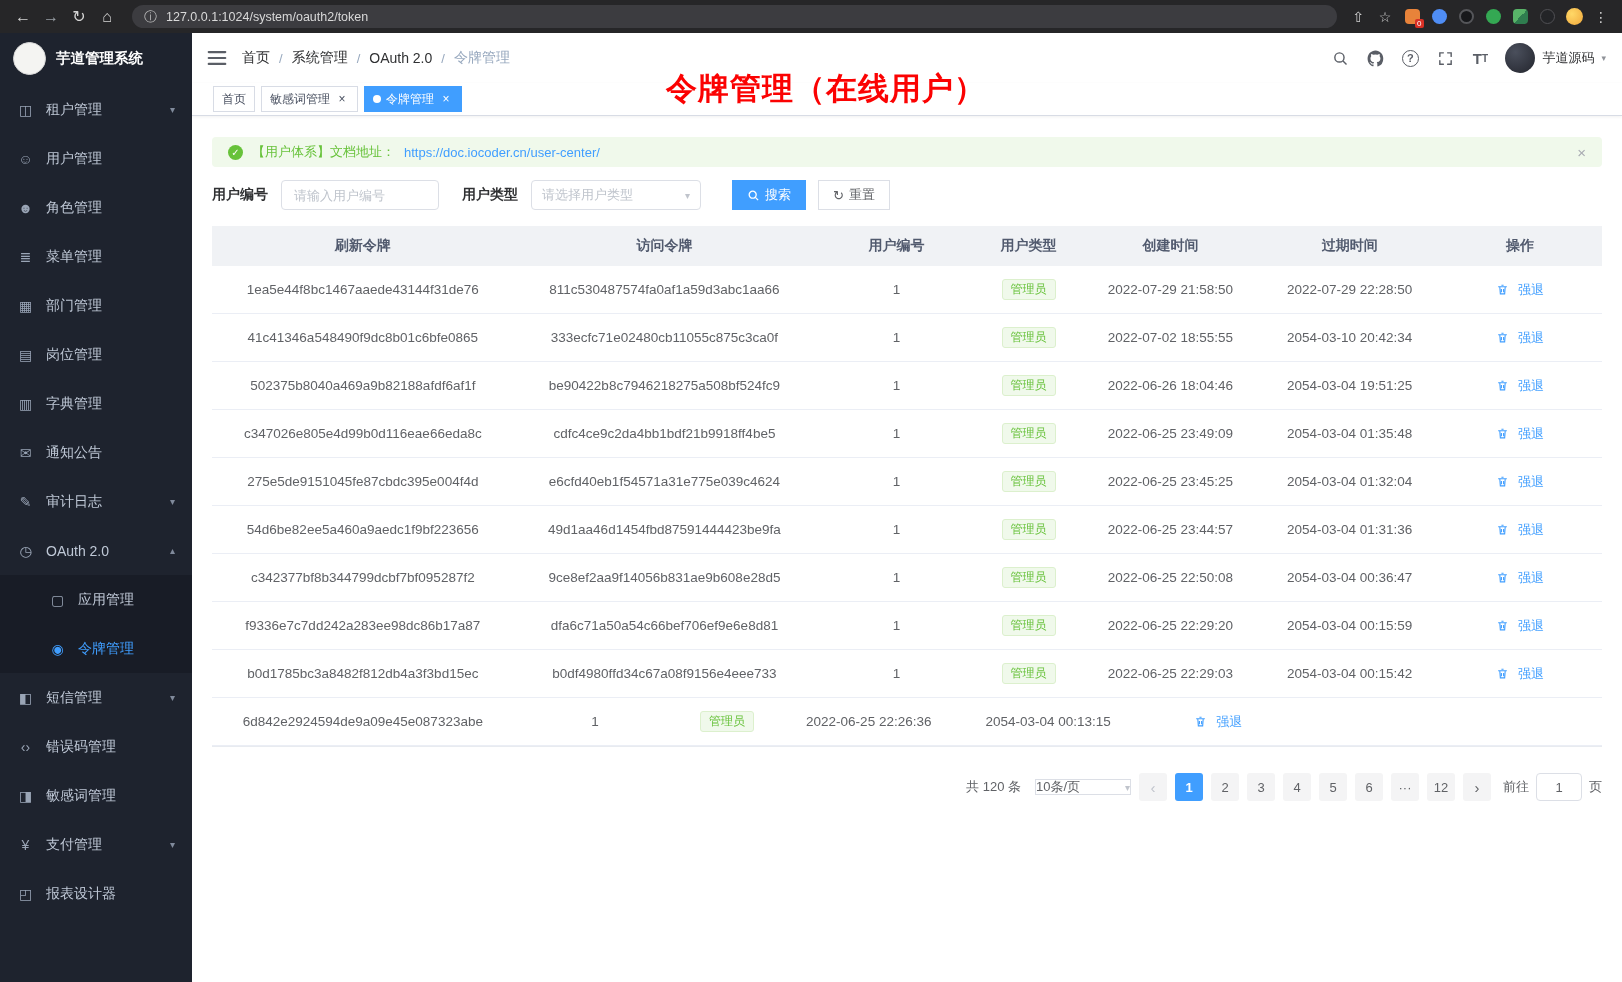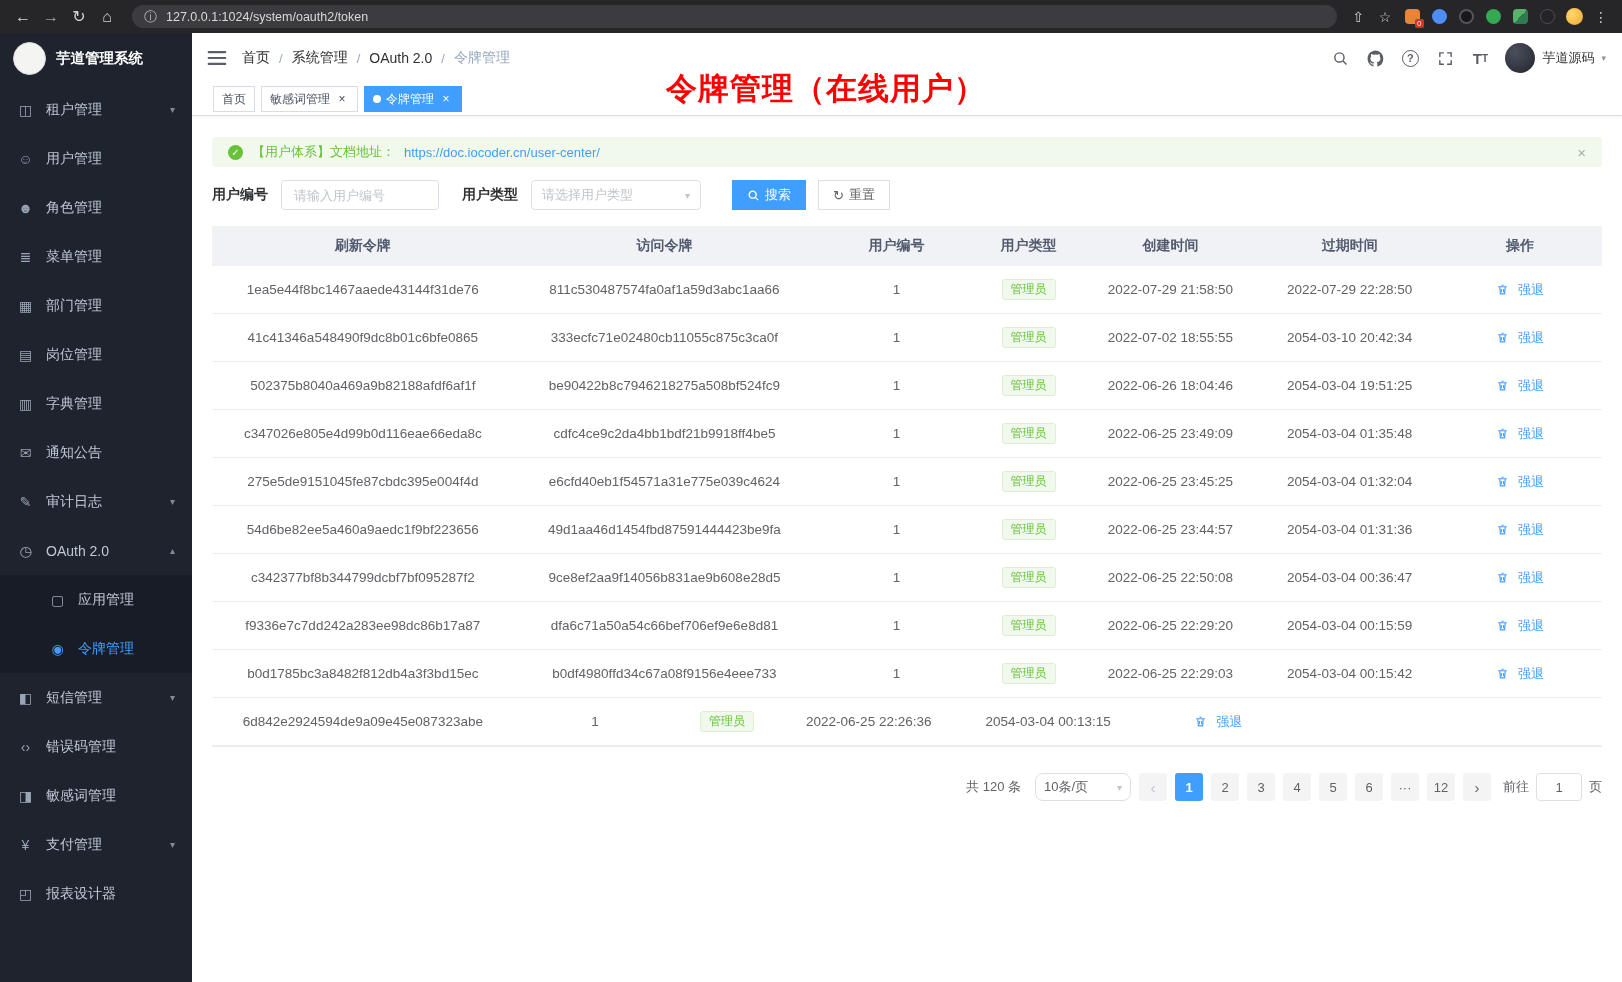--- a/index.html
+++ b/index.html
@@ -96,21 +96,21 @@
   .thead .td{font-weight:700;color:#515a6e;height:40px;font-size:14px}
   .td{height:47px;display:flex;align-items:center;justify-content:center;font-size:13.5px;color:#606266;overflow:hidden;white-space:nowrap}
   .c1{flex:0 0 21.7%}.c2{flex:0 0 21.7%}.c3{flex:0 0 11.7%}.c4{flex:0 0 7.3%}.c5{flex:0 0 13.1%}.c6{flex:0 0 12.7%}.c7{flex:0 0 11.8%}
   .el-tag{background:#f0f9eb;border:1px solid #dcf0cd;color:#67c23a;font-size:12px;padding:2px 8px;border-radius:3px;line-height:1.2}
   .op-link{color:#409eff;display:inline-flex;align-items:center;gap:9px;font-size:13px;cursor:pointer}
   .op-link svg{width:13px;height:13px}
 
   
   .pagination{display:flex;align-items:center;justify-content:flex-end;gap:8px;margin-top:26px;font-size:13px;color:#606266}
   .pg-total{margin-right:6px}
-  .pg-size{width:96px;height:28px;border:1px solid #dcdfe6;border-radius:8px;display:flex;align-items:center;justify-content:space-between;padding:0 8px;cursor:pointer}
+  .pg-size{width:96px;height:16px;border:1px solid #dcdfe6;border-radius:0;display:flex;align-items:center;justify-content:space-between;padding:0 0;cursor:pointer}
   .pg-size .caret{font-size:10px;color:#c0c4cc}
   .pg-btn{min-width:28px;height:28px;border-radius:3px;background:#f4f4f5;display:flex;align-items:center;justify-content:center;font-size:13px;color:#606266;cursor:pointer;padding:0 4px}
   .pg-btn.arrow{font-size:15px}
   .pg-btn.disabled{color:#c0c4cc;cursor:default}
   .pg-btn.active{background:#409eff;color:#fff;font-weight:700}
   .pg-goto{display:flex;align-items:center;gap:7px;margin-left:4px}
   .pg-input{width:46px;height:28px;border:1px solid #dcdfe6;border-radius:4px;text-align:center;font-size:13px;color:#606266;outline:none;font-family:inherit}
 
   
   .annotation{position:absolute;top:68px;left:666px;font-size:31px;font-weight:700;color:#fb0202;letter-spacing:1px;z-index:60;pointer-events:none;white-space:nowrap}

